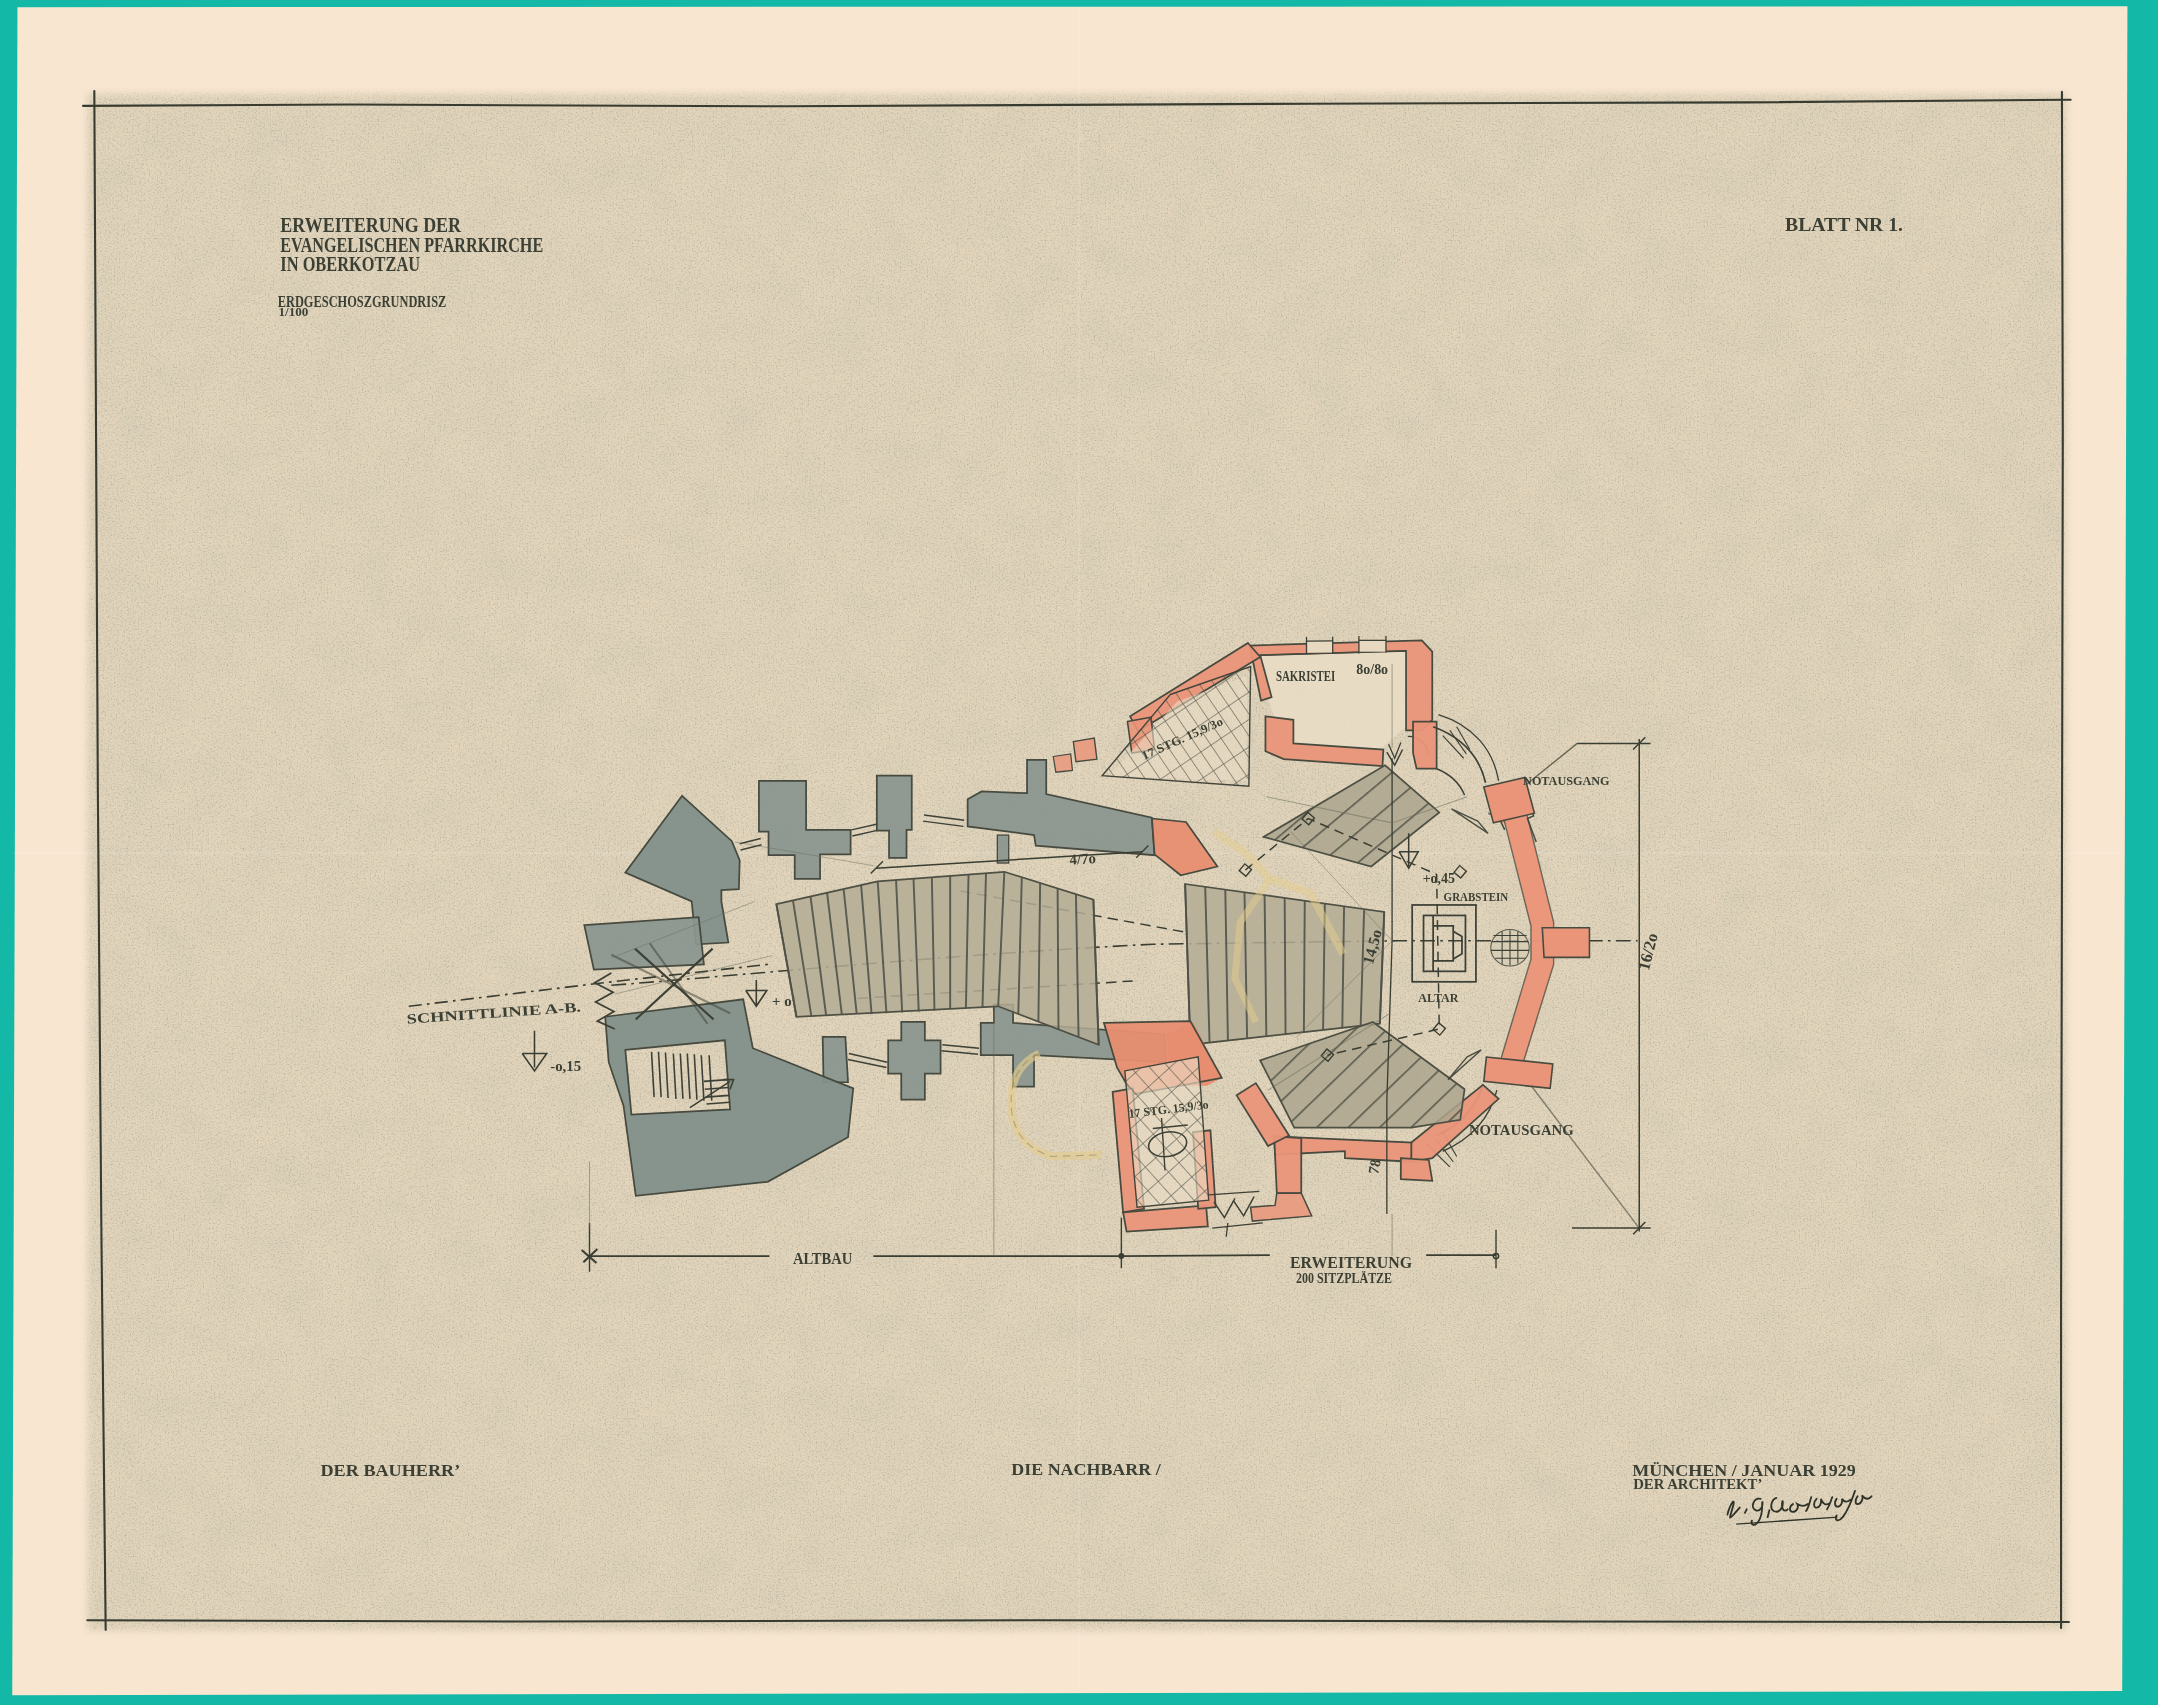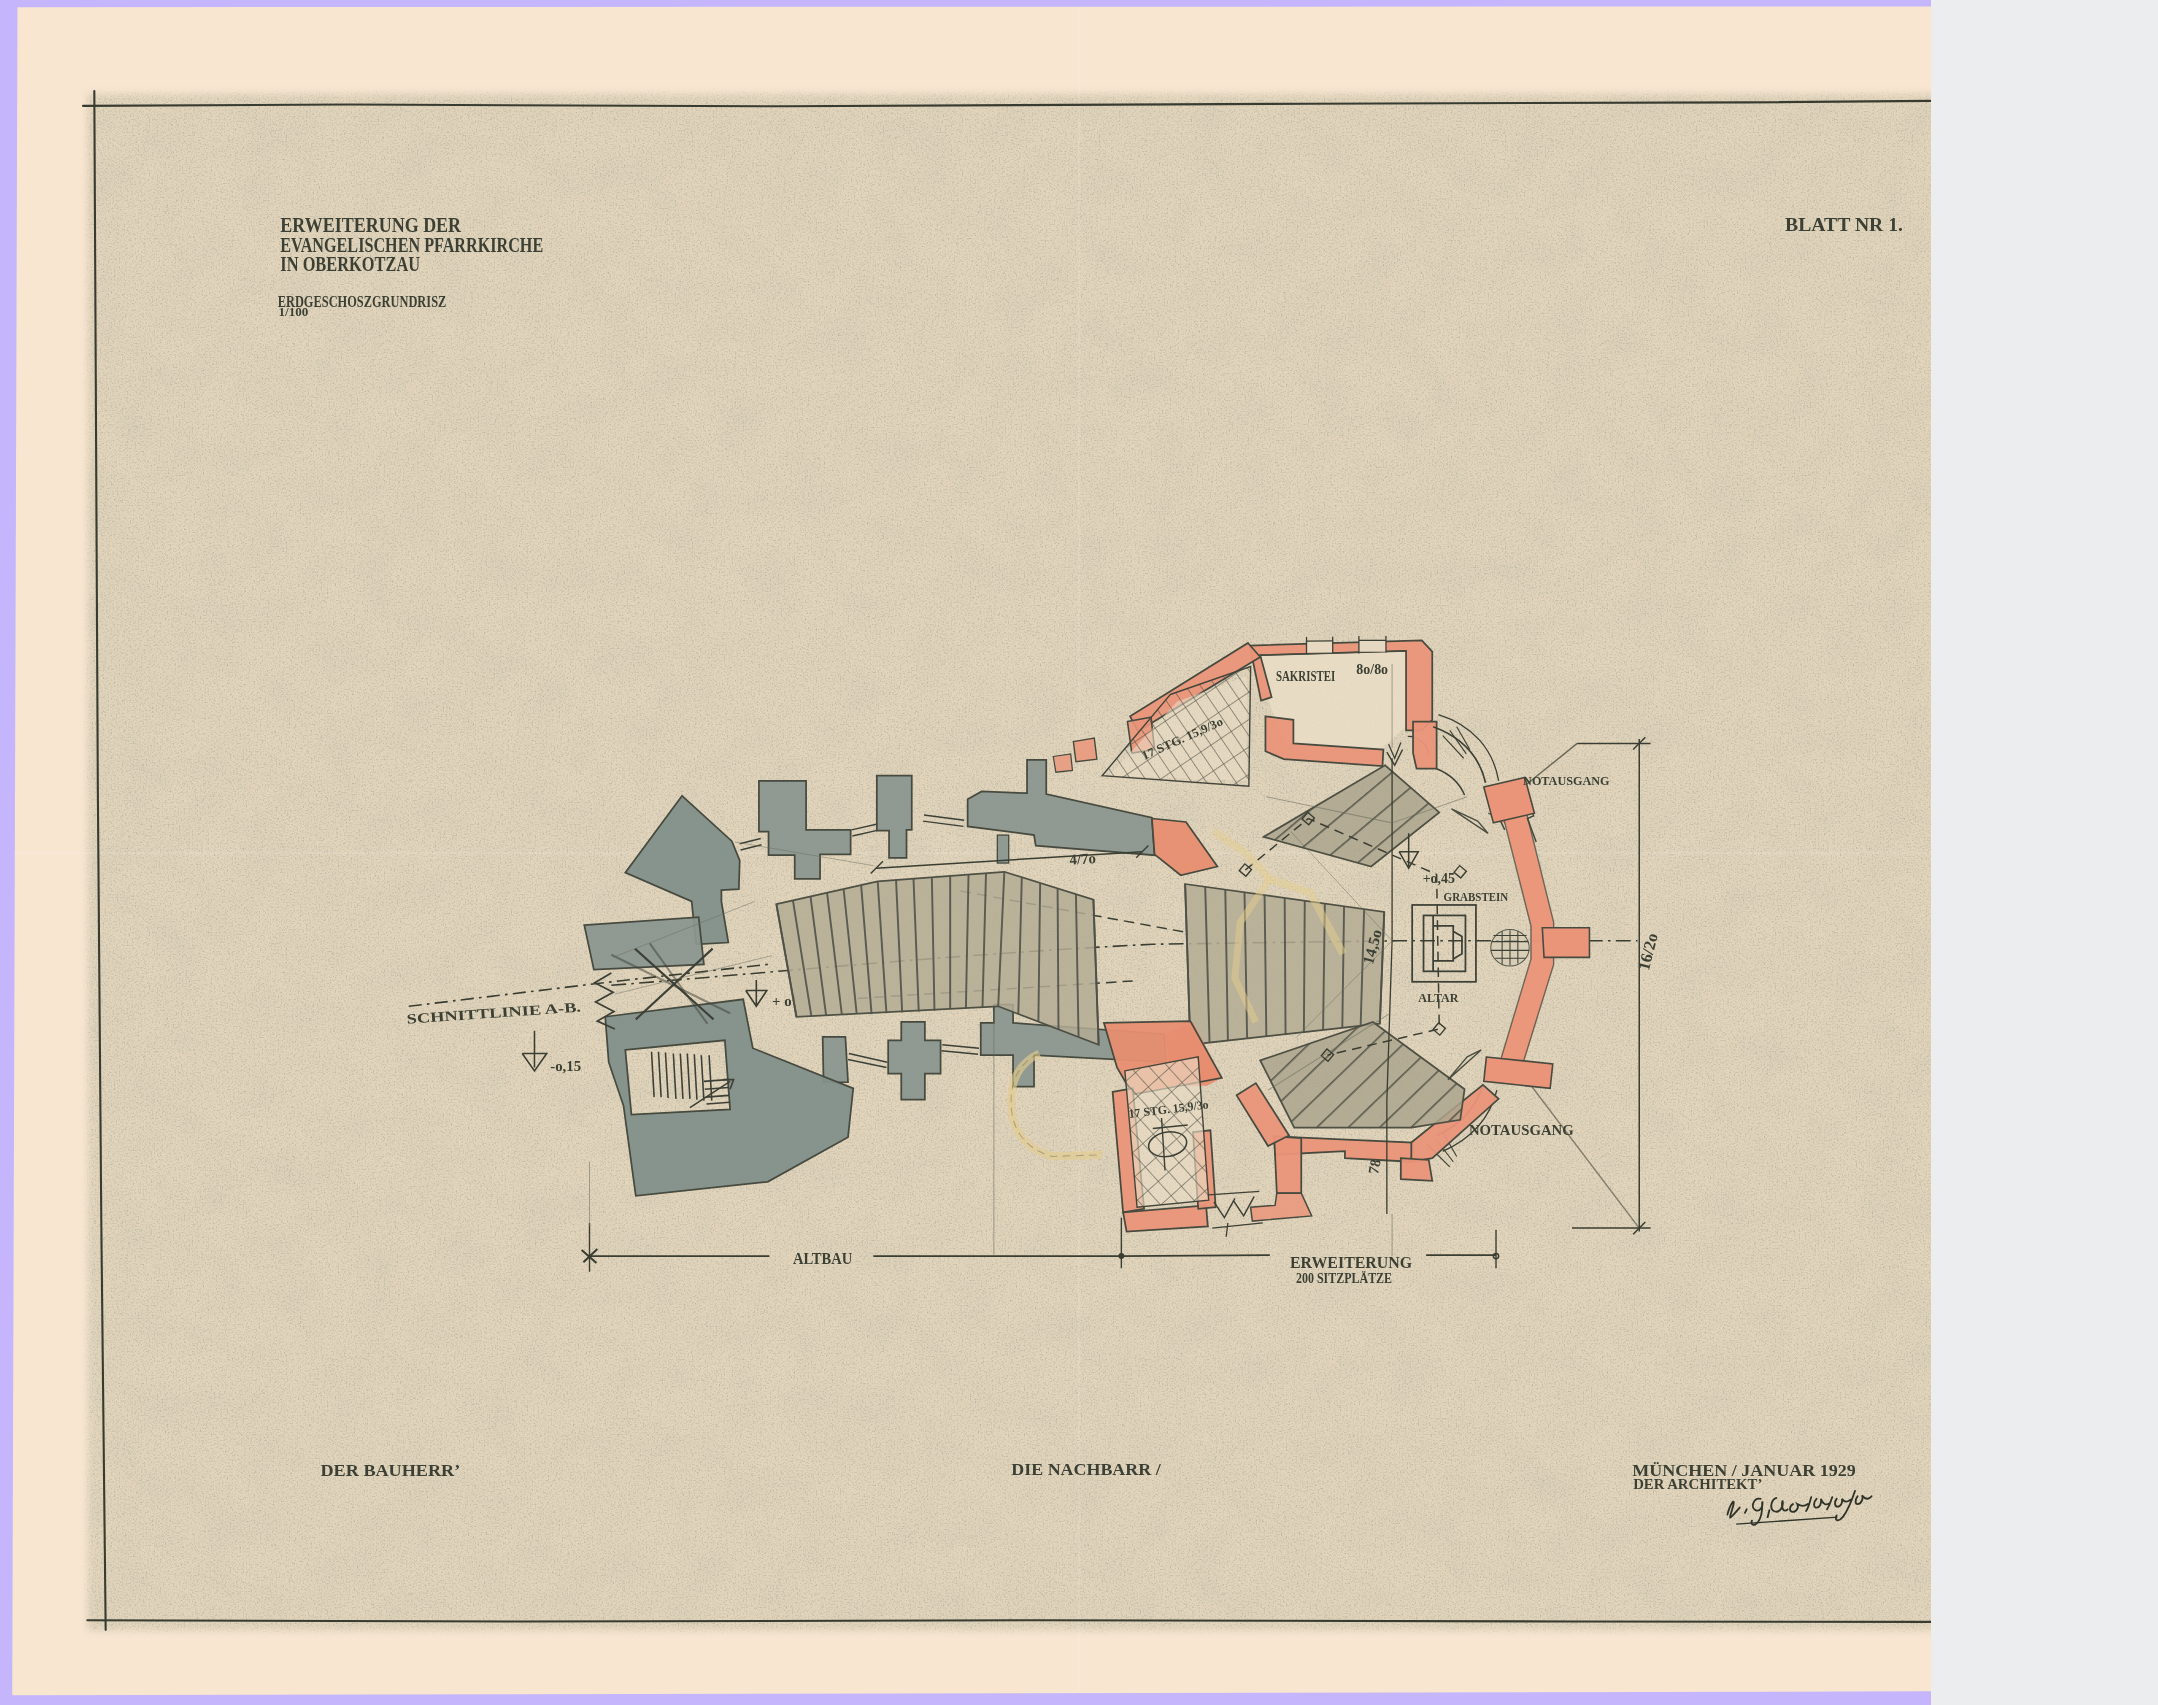--- a/index.html
+++ b/index.html
@@ -1,16 +1,16 @@
 <!DOCTYPE html>
 <html style="font-size:14px"><head>
 <meta charset="utf-8">
 <style>
 html,body{margin:0;padding:0;background:#ecedef;}
-#page{position:relative;width:1931px;height:1706px;overflow:hidden;background:#c4b5fd;
+#page{position:relative;width:2158px;height:1706px;overflow:hidden;background:#14b8a6;
       font-family:"Liberation Serif",serif;}
 svg{position:absolute;top:0;left:0;display:block;}
 text{font-family:"Liberation Serif",serif;fill:#3c4034;}
 </style>
 </head>
 <body>
 <div id="page">
 <svg width="2158" height="1706" viewBox="0 0 2471 1953">
 <defs>
 <filter id="speck" x="0%" y="0%" width="100%" height="100%">

